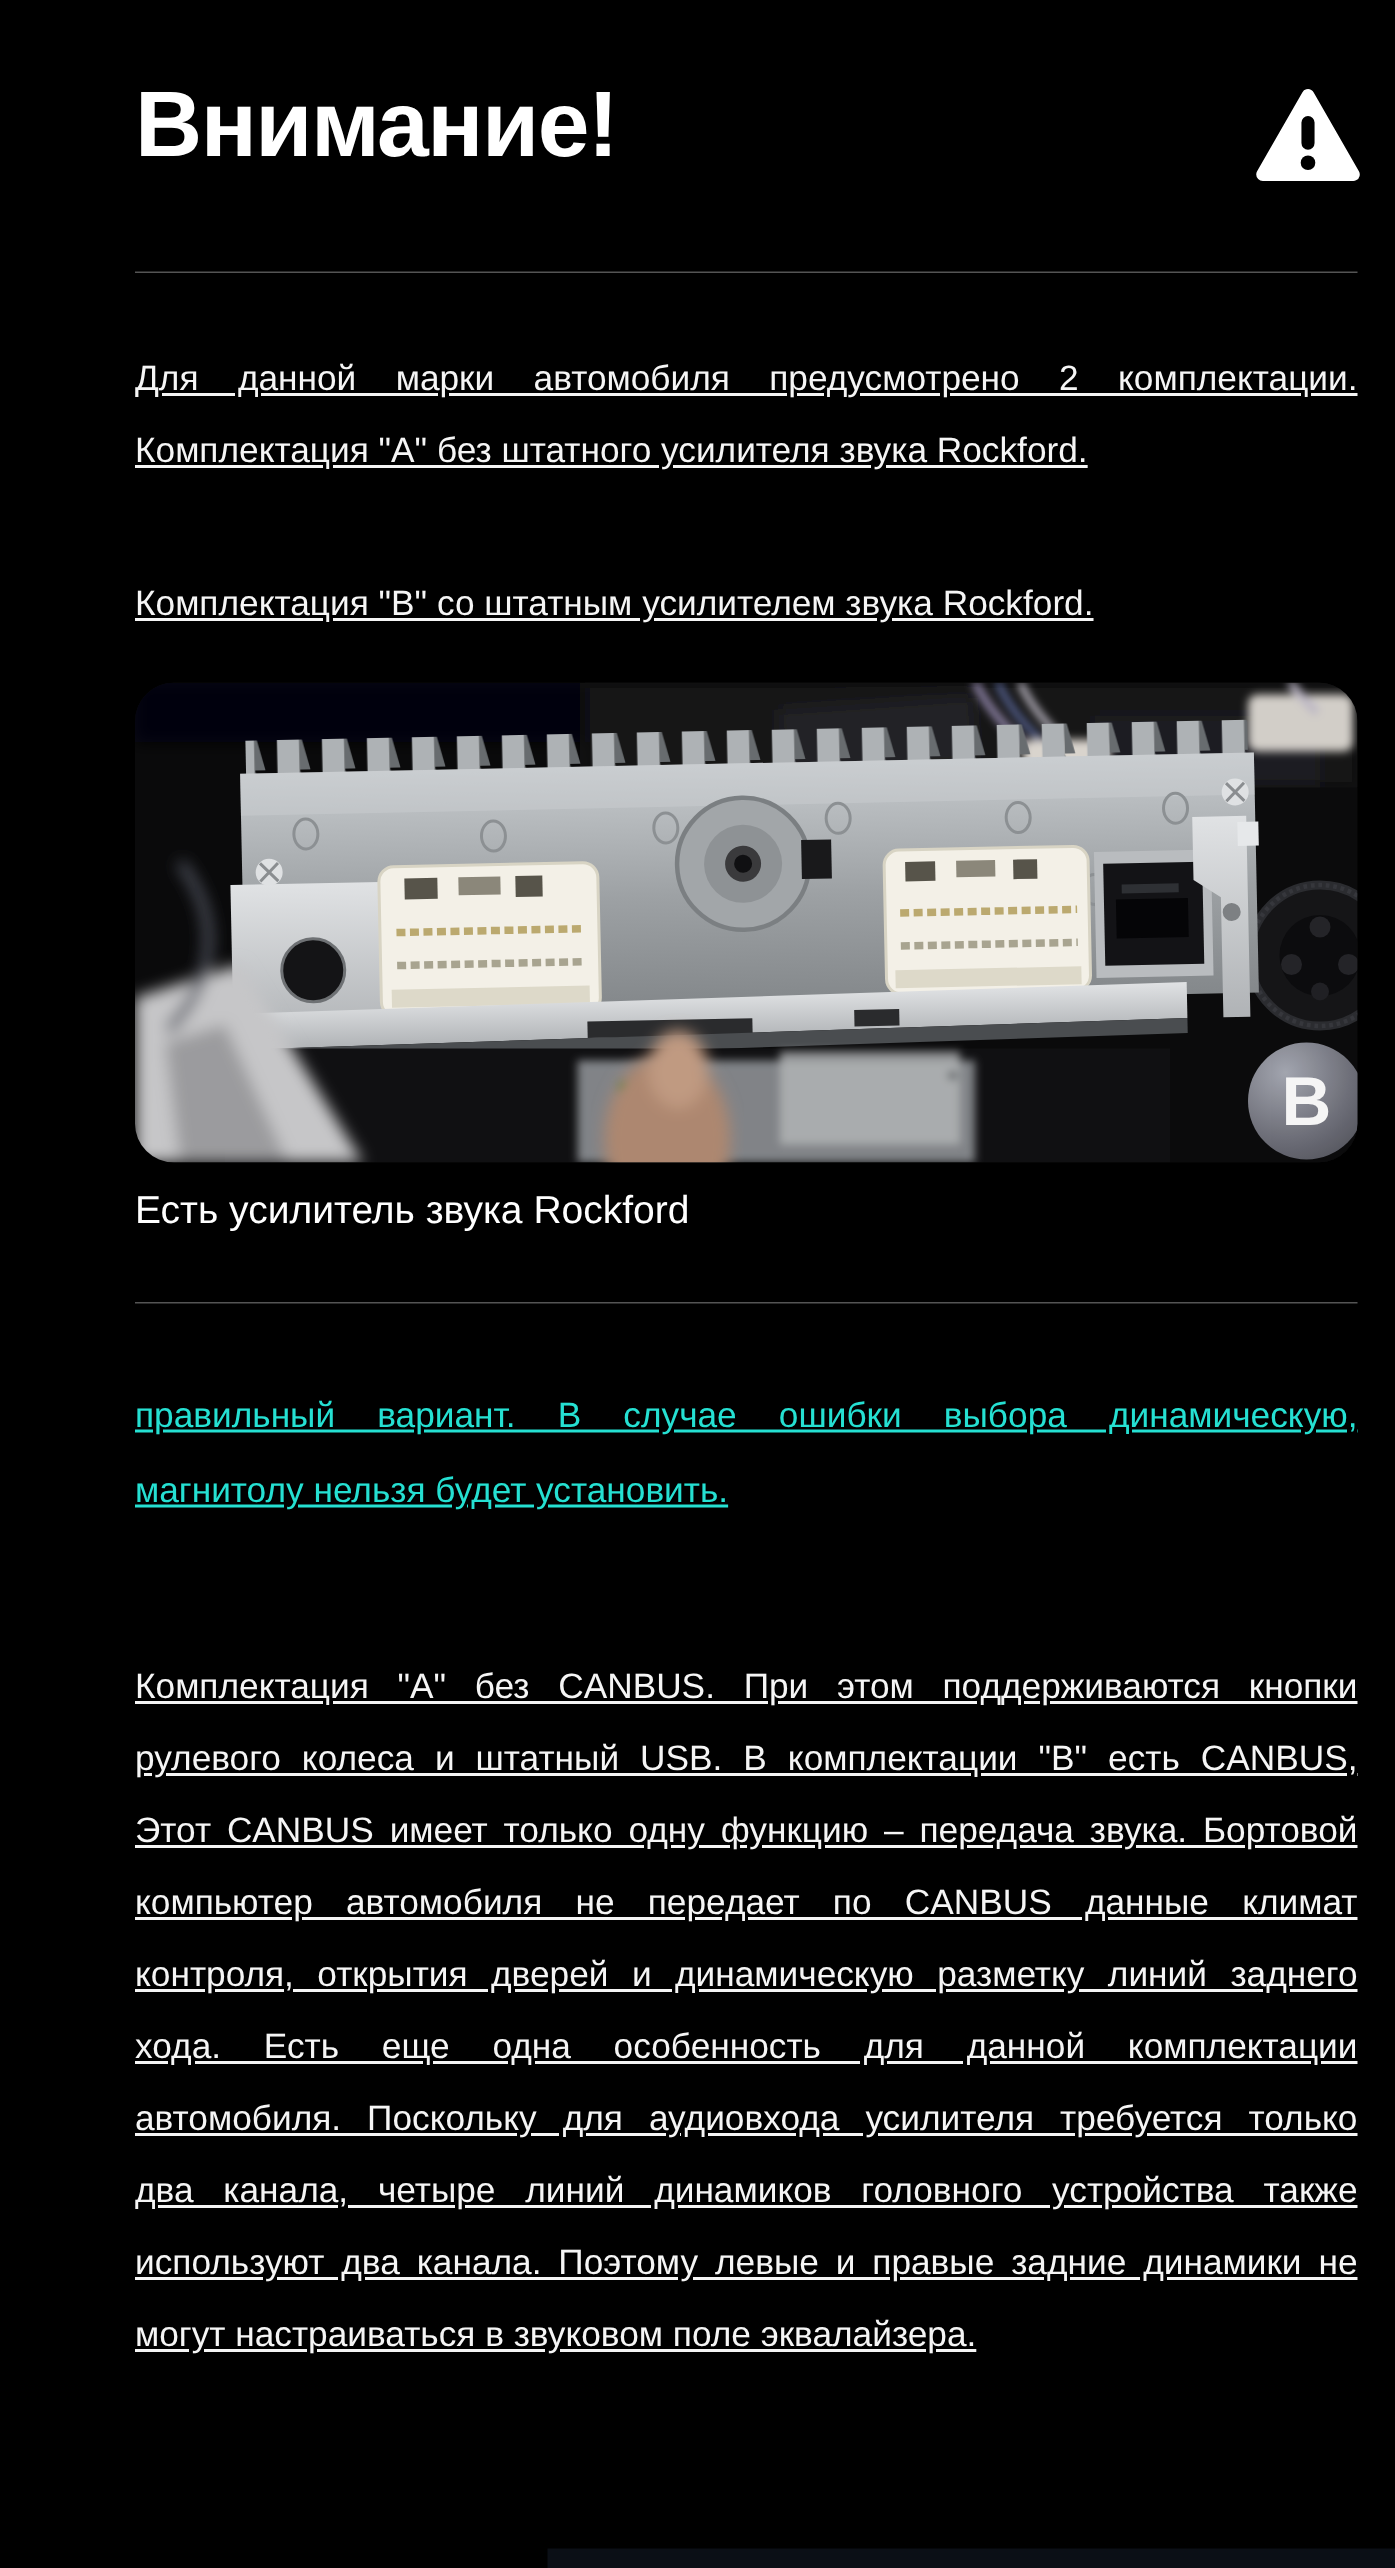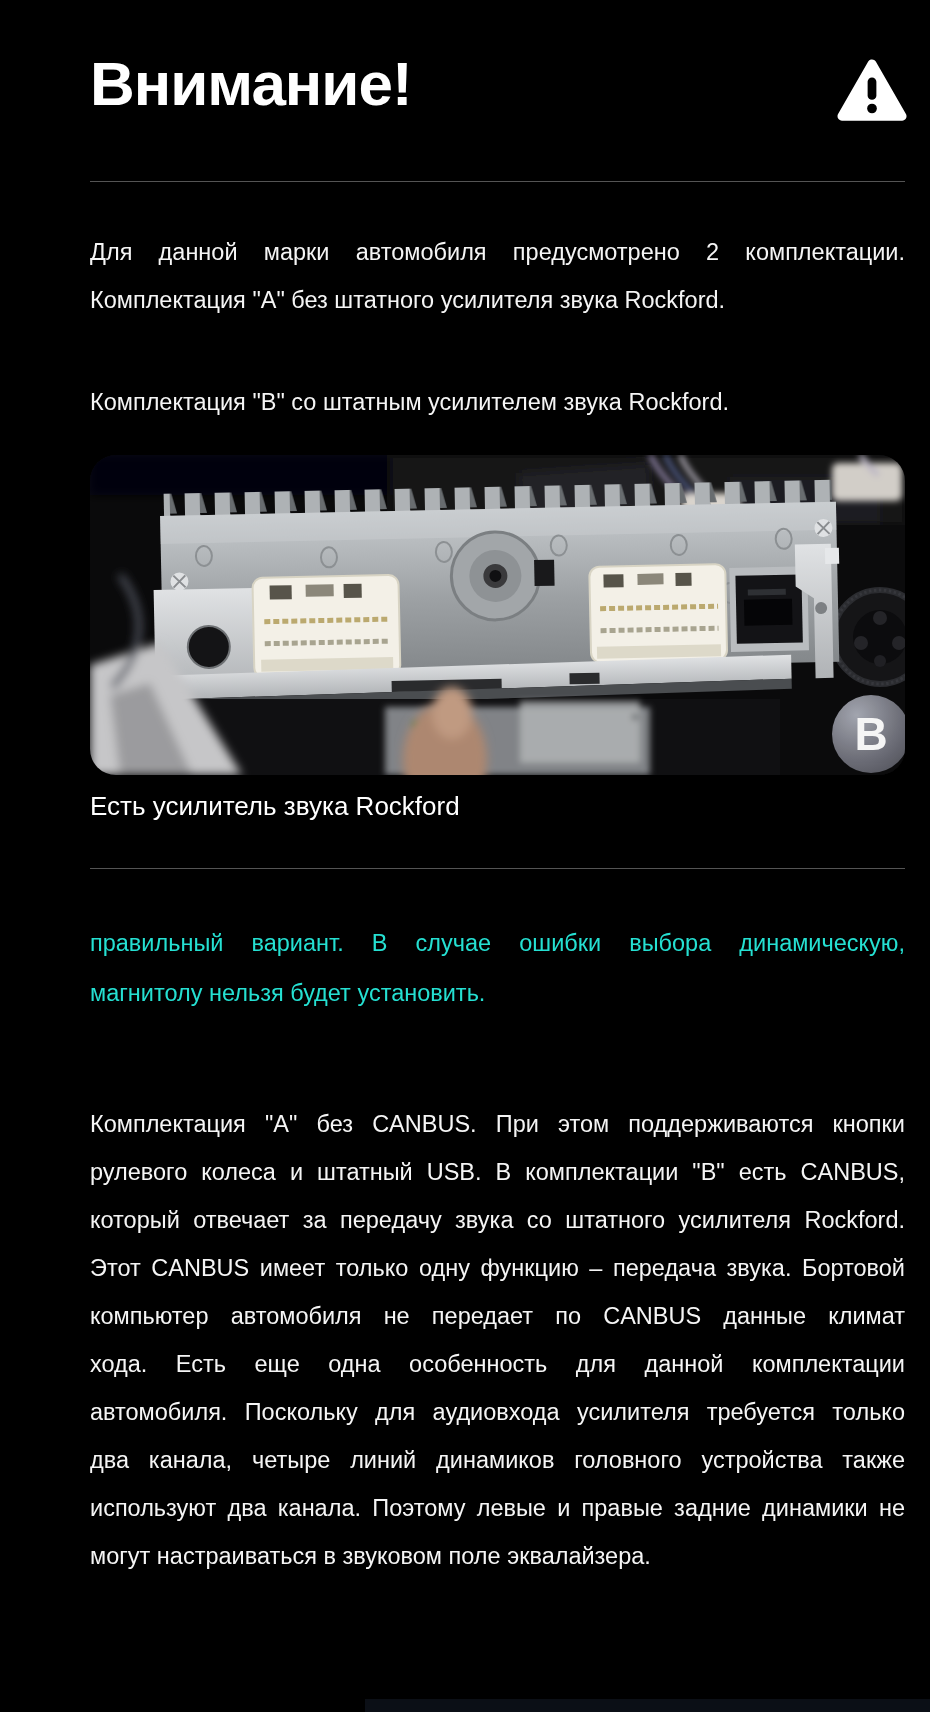--- a/index.html
+++ b/index.html
@@ -7,21 +7,21 @@
         font-family:"Liberation Sans",sans-serif;color:#f5f5f5;margin-left:35px;}
   .abs{position:absolute;}
   .title{left:55px;top:48px;margin:0;font-size:62px;font-weight:700;letter-spacing:-1px;color:#fff;}
   .warnicon{left:802px;top:58px;width:70px;height:66px;}
   .divider{left:55px;width:815px;height:1px;background:#545454;}
   #div1{top:181px;}
   #div2{top:868px;}
   .para{left:55px;width:815px;font-size:23.5px;line-height:48px;color:#f5f5f5;}
   #p1{top:228px;}
   #p2{top:378px;}
-  .jline{text-align:justify;text-align-last:justify;}
+  .jline{text-align:justify;text-align-last:justify;text-decoration:underline;}
   .jline.last{text-align-last:left;}
   .photo{left:55px;top:455px;width:815px;height:320px;margin:0;border-radius:26px;
          overflow:hidden;background:#0a0a0b;}
   .photo svg{display:block;}
   .badge{position:absolute;left:742px;top:240px;width:78px;height:78px;border-radius:50%;
          background:radial-gradient(circle at 32% 26%, #a9acb6 0%, #73747e 55%, #4b4c55 100%);
          opacity:.96;display:flex;align-items:center;justify-content:center;
          font-size:46px;font-weight:700;color:#fff;}
   .caption{left:55px;top:791px;width:815px;font-size:26px;color:#fff;}
   .warn-note{top:918px;line-height:50px;}
@@ -212,23 +212,23 @@
   <div class="abs divider" id="div2"></div>
 
   <div class="abs para warn-note" id="warn" style="color: rgb(37, 224, 210);">
       <div class="jline">правильный вариант. В случае ошибки выбора динамическую,</div>
       <div class="jline last">магнитолу нельзя будет установить.</div>
     </div>
 
   <div class="abs para" id="body-para">
       <div class="jline">Комплектация "А" без CANBUS. При этом поддерживаются кнопки</div>
       <div class="jline">рулевого колеса и штатный USB. В комплектации "В" есть CANBUS,</div>
-      <div class="jline">который отвечает за передачу звука со штатного усилителя Rockford.</div>
       <div class="jline">Этот CANBUS имеет только одну функцию – передача звука. Бортовой</div>
       <div class="jline">компьютер автомобиля не передает по CANBUS данные климат</div>
+      <div class="jline">контроля, открытия дверей и динамическую разметку линий заднего</div>
       <div class="jline">хода. Есть еще одна особенность для данной комплектации</div>
       <div class="jline">автомобиля. Поскольку для аудиовхода усилителя требуется только</div>
       <div class="jline">два канала, четыре линий динамиков головного устройства также</div>
       <div class="jline">используют два канала. Поэтому левые и правые задние динамики не</div>
       <div class="jline last">могут настраиваться в звуковом поле эквалайзера.</div>
     </div>
 
   <div class="abs bottombar"></div>
 </div>
 

